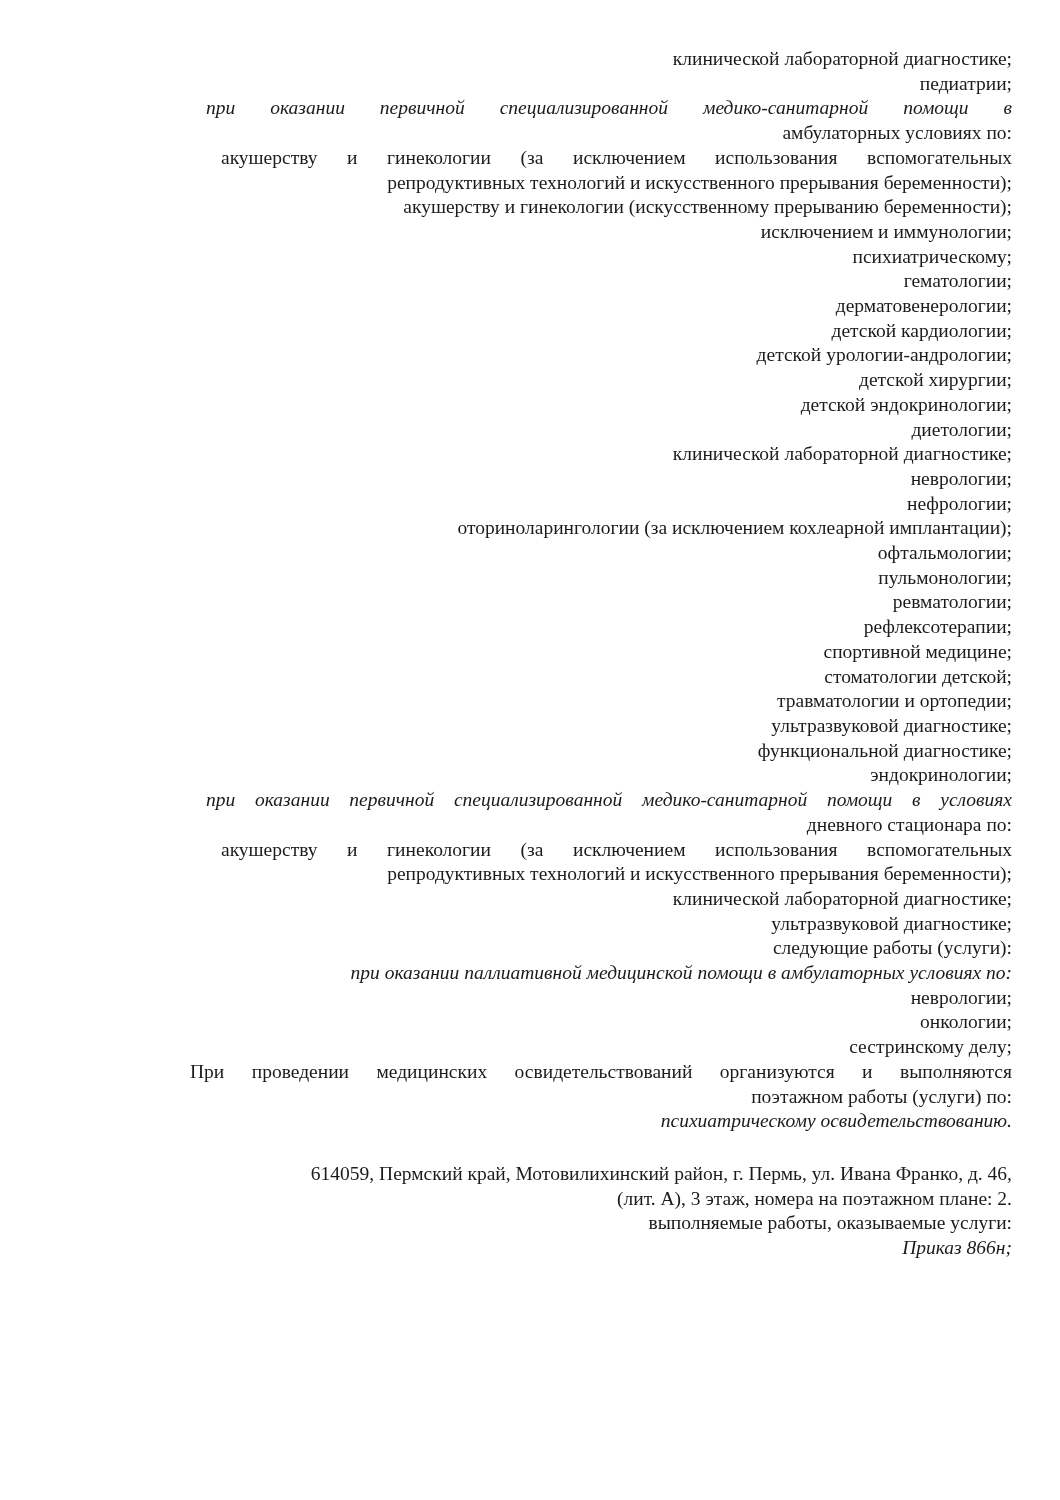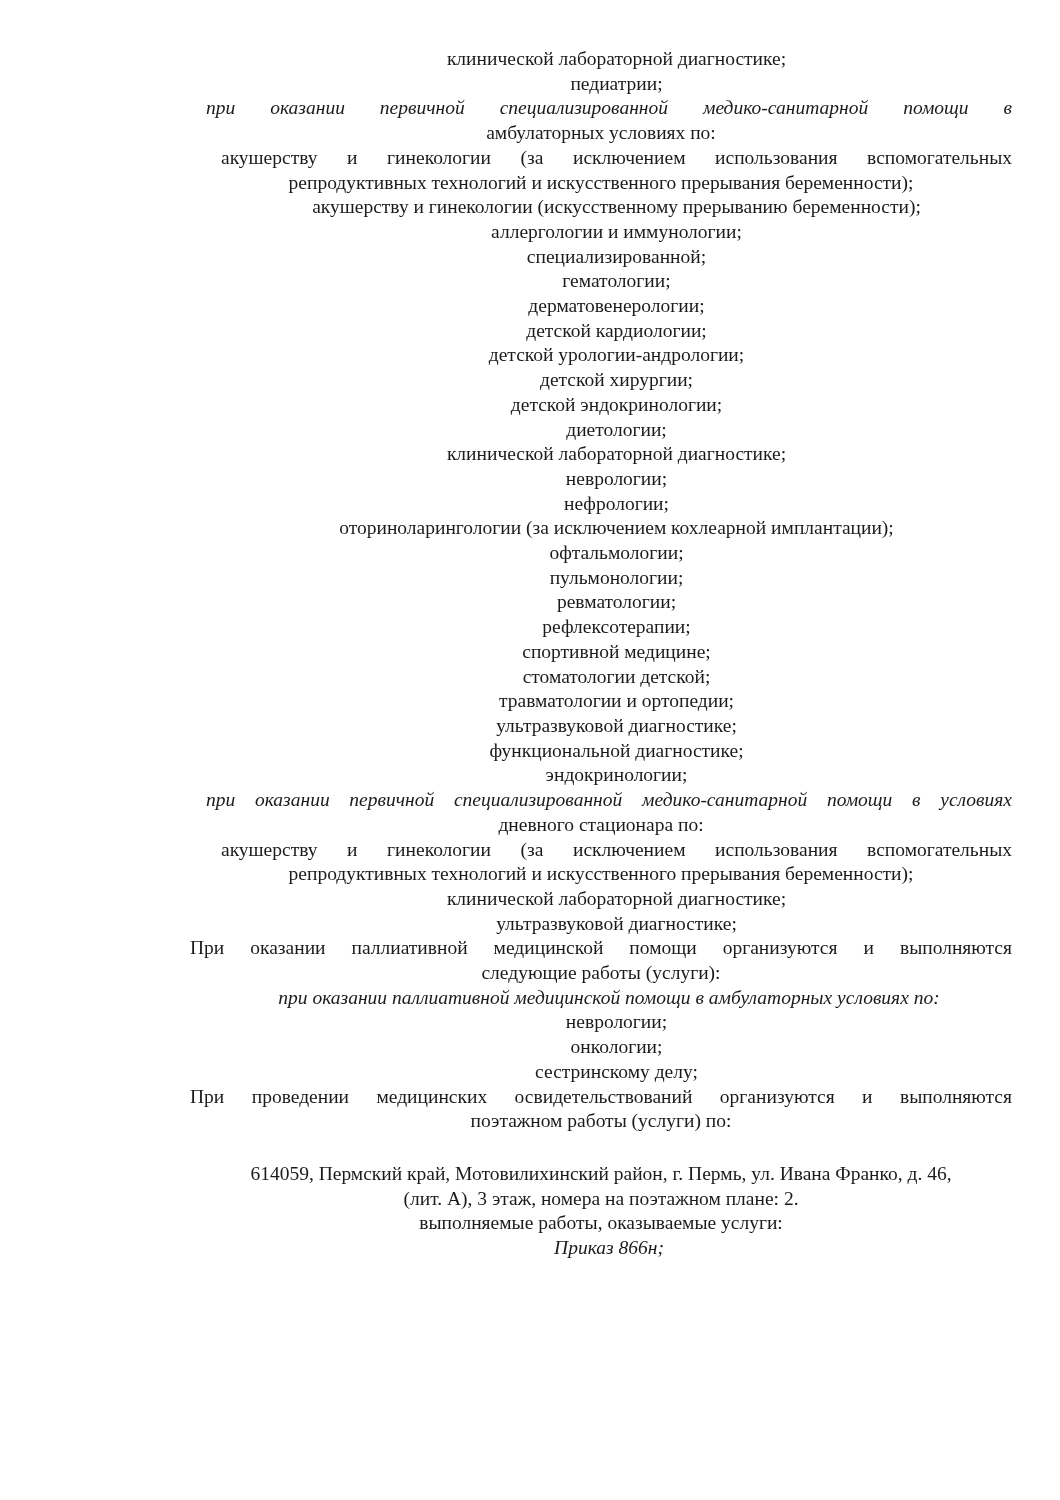--- a/index.html
+++ b/index.html
@@ -20,21 +20,21 @@
     position: absolute;
     left: 190px;
     top: 47px;
     width: 822px;
   }
   .line {
     margin: 0;
     padding: 0;
     font-size: 19.5px;
     line-height: 24.7px;
-    text-align: center;
+    text-align: right;
     letter-spacing: 0;
   }
   
   .i1 { padding-left: 16px; font-style: italic; }
   .i2 { padding-left: 31px; }
   
   .j {
     text-align: justify;
     -moz-text-align-last: justify;
     text-align-last: justify;
@@ -48,22 +48,22 @@
 <div class="page">
   <div class="content">
 
   <p class="line i2">клинической лабораторной диагностике;</p>
       <p class="line i2">педиатрии;</p>
       <p class="line i1 j">при оказании первичной специализированной медико-санитарной помощи в</p>
       <p class="line">амбулаторных условиях по:</p>
       <p class="line i2 j">акушерству и гинекологии (за исключением использования вспомогательных</p>
       <p class="line">репродуктивных технологий и искусственного прерывания беременности);</p>
       <p class="line i2">акушерству и гинекологии (искусственному прерыванию беременности);</p>
-      <p class="line i2">аллергологии и иммунологии;</p>
-      <p class="line i2">специализированной;</p>
+      <p class="line i2">исключением и иммунологии;</p>
+      <p class="line i2">психиатрическому;</p>
       <p class="line i2">гематологии;</p>
       <p class="line i2">дерматовенерологии;</p>
       <p class="line i2">детской кардиологии;</p>
       <p class="line i2">детской урологии-андрологии;</p>
       <p class="line i2">детской хирургии;</p>
       <p class="line i2">детской эндокринологии;</p>
       <p class="line i2">диетологии;</p>
       <p class="line i2">клинической лабораторной диагностике;</p>
       <p class="line i2">неврологии;</p>
       <p class="line i2">нефрологии;</p>
@@ -77,26 +77,26 @@
       <p class="line i2">травматологии и ортопедии;</p>
       <p class="line i2">ультразвуковой диагностике;</p>
       <p class="line i2">функциональной диагностике;</p>
       <p class="line i2">эндокринологии;</p>
       <p class="line i1 j">при оказании первичной специализированной медико-санитарной помощи в условиях</p>
       <p class="line">дневного стационара по:</p>
       <p class="line i2 j">акушерству и гинекологии (за исключением использования вспомогательных</p>
       <p class="line">репродуктивных технологий и искусственного прерывания беременности);</p>
       <p class="line i2">клинической лабораторной диагностике;</p>
       <p class="line i2">ультразвуковой диагностике;</p>
-      <p class="line j">При оказании паллиативной медицинской помощи организуются и выполняются</p>
       <p class="line">следующие работы (услуги):</p>
       <p class="line i1">при оказании паллиативной медицинской помощи в амбулаторных условиях по:</p>
       <p class="line i2">неврологии;</p>
       <p class="line i2">онкологии;</p>
       <p class="line i2">сестринскому делу;</p>
       <p class="line j">При проведении медицинских освидетельствований организуются и выполняются</p>
       <p class="line">поэтажном работы (услуги) по:</p>
+      <p class="line i1">психиатрическому освидетельствованию.</p>
       <p class="line gap">614059, Пермский край, Мотовилихинский район, г. Пермь, ул. Ивана Франко, д. 46,</p>
       <p class="line">(лит. А), 3 этаж, номера на поэтажном плане: 2.</p>
       <p class="line">выполняемые работы, оказываемые услуги:</p>
       <p class="line i1">Приказ 866н;</p>
     </div>
 </div>
 
 </body></html>

